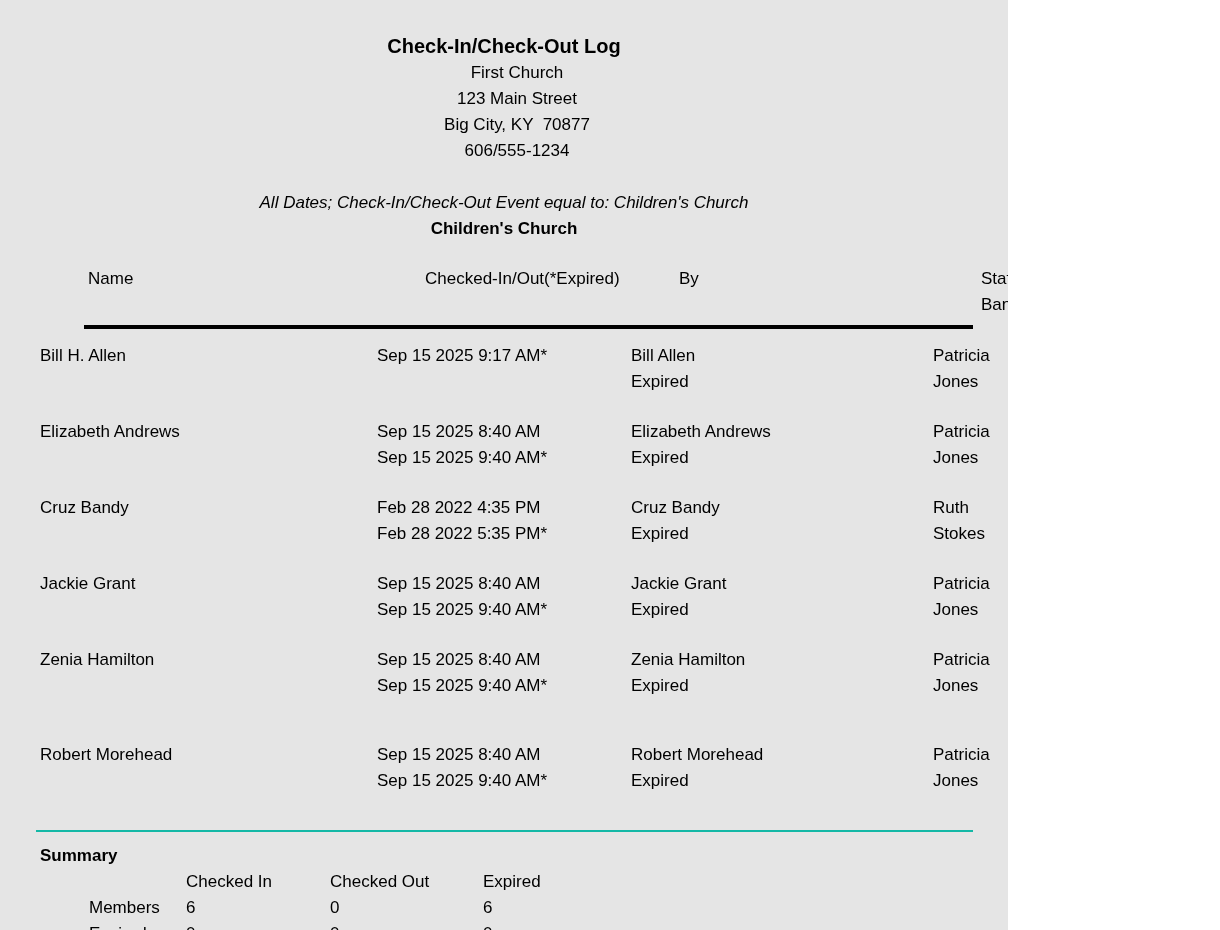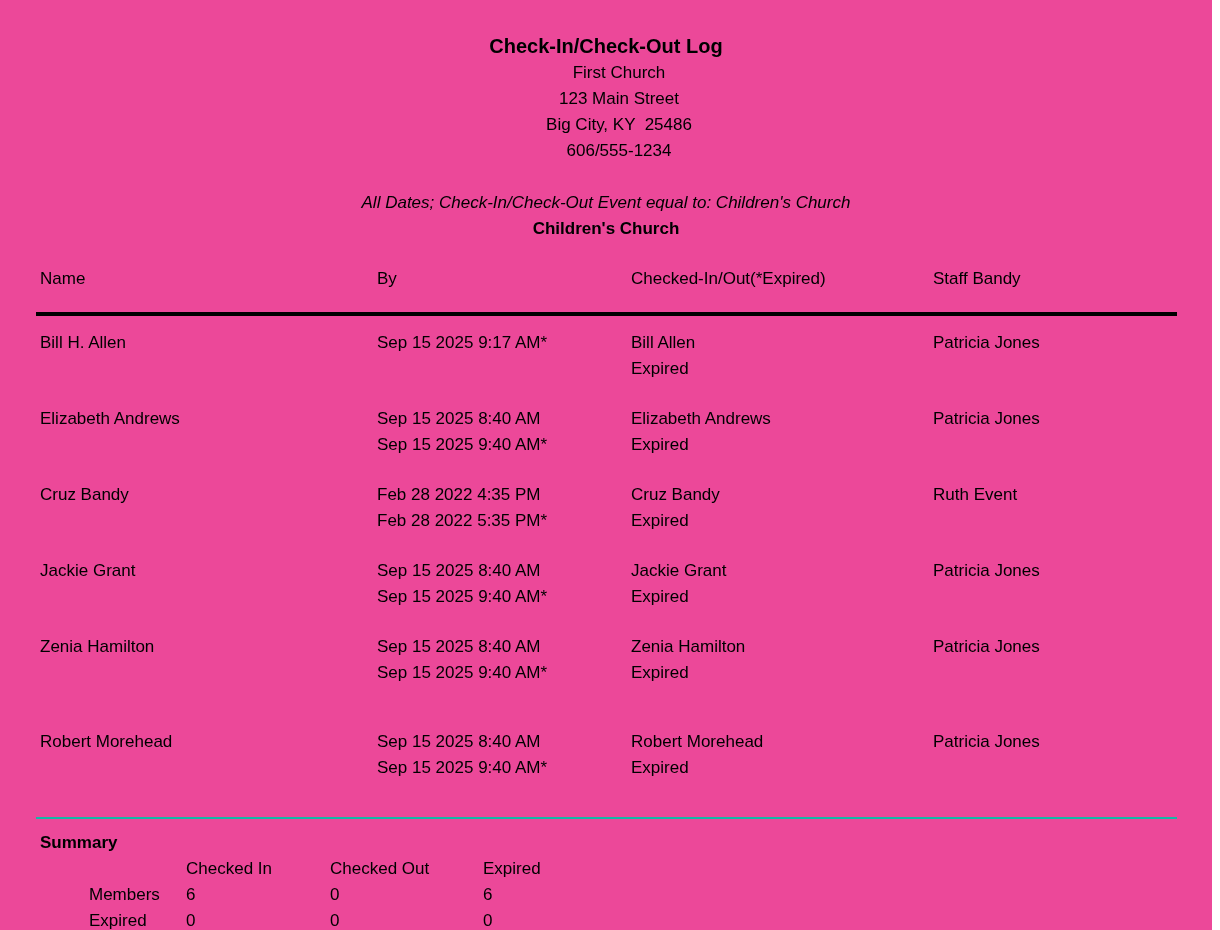--- a/index.html
+++ b/index.html
@@ -1,20 +1,20 @@
 <!DOCTYPE html>
 <html><head>
 <meta charset="utf-8">
 <style>
   html, body { margin: 0; padding: 0; background: #ffffff; }
   .page {
     position: relative;
-    width: 1212px;
+    width: 1008px;
     height: 930px;
-    background: #ec4899;
+    background: #e5e5e5;
     color: #000000;
     font-family: "Liberation Sans", sans-serif;
     font-size: 17px;
     line-height: 26px;
     overflow: hidden;
   }
   .header { text-align: center; padding-top: 33px; }
   .header .line { white-space: pre-wrap; margin-left: 26px; }
   .report-title { font-size: 20px; font-weight: bold; line-height: 27px; }
   .filter-line { text-align: center; margin-top: 26px; white-space: pre-wrap; font-style: italic; }
@@ -23,21 +23,22 @@
   .table { margin: 0 35px 0 36px; }
   .t-head, .t-row {
     display: grid;
     grid-template-columns: 337px 254px 302px 1fr;
     padding-left: 4px;
     align-items: start;
   }
   .t-head {
     margin-top: 24px;
     border-bottom: 4px solid #000;
-    padding-bottom: 20px;
+    padding-bottom: 7px;
+    margin-left: 48px;
   }
   .t-body .t-row { margin-bottom: 24px; }
   .t-body .t-row:first-child { margin-top: 14px; }
   .t-body .t-row:last-child { margin-bottom: 0; margin-top: 43px; }
 
   .summary {
     margin: 36px 35px 0 36px;
     border-top: 2px solid #14b8a6;
   }
   .summary-title { font-weight: bold; margin-top: 11px; padding-left: 4px; }
@@ -52,33 +53,33 @@
 </style>
 </head>
 <body>
 
 <div class="page">
 
   <div class="header">
     <div class="report-title">Check-In/Check-Out Log</div>
     <div class="line">First Church</div>
     <div class="line">123 Main Street</div>
-    <div class="line">Big City, KY  25486</div>
+    <div class="line">Big City, KY  70877</div>
     <div class="line">606/555-1234</div>
   </div>
 
   <div class="filter-line">All Dates; Check-In/Check-Out Event equal to: Children's Church</div>
 
   <div class="section-title">Children's Church</div>
 
   <div class="table">
     <div class="t-head">
       <div>Name</div>
+      <div>Checked-In/Out(*Expired)</div>
       <div>By</div>
-      <div>Checked-In/Out(*Expired)</div>
       <div>Staff Bandy</div>
     </div>
 
     <div class="t-body">
 
       <div class="t-row">
         <div>Bill H. Allen</div>
         <div>
           <div>Sep 15 2025 9:17 AM*</div>
         </div>
@@ -105,21 +106,21 @@
       <div class="t-row">
         <div>Cruz Bandy</div>
         <div>
           <div>Feb 28 2022 4:35 PM</div>
           <div>Feb 28 2022 5:35 PM*</div>
         </div>
         <div>
           <div>Cruz Bandy</div>
           <div>Expired</div>
         </div>
-        <div>Ruth Event</div>
+        <div>Ruth Stokes</div>
       </div>
 
       <div class="t-row">
         <div>Jackie Grant</div>
         <div>
           <div>Sep 15 2025 8:40 AM</div>
           <div>Sep 15 2025 9:40 AM*</div>
         </div>
         <div>
           <div>Jackie Grant</div>

